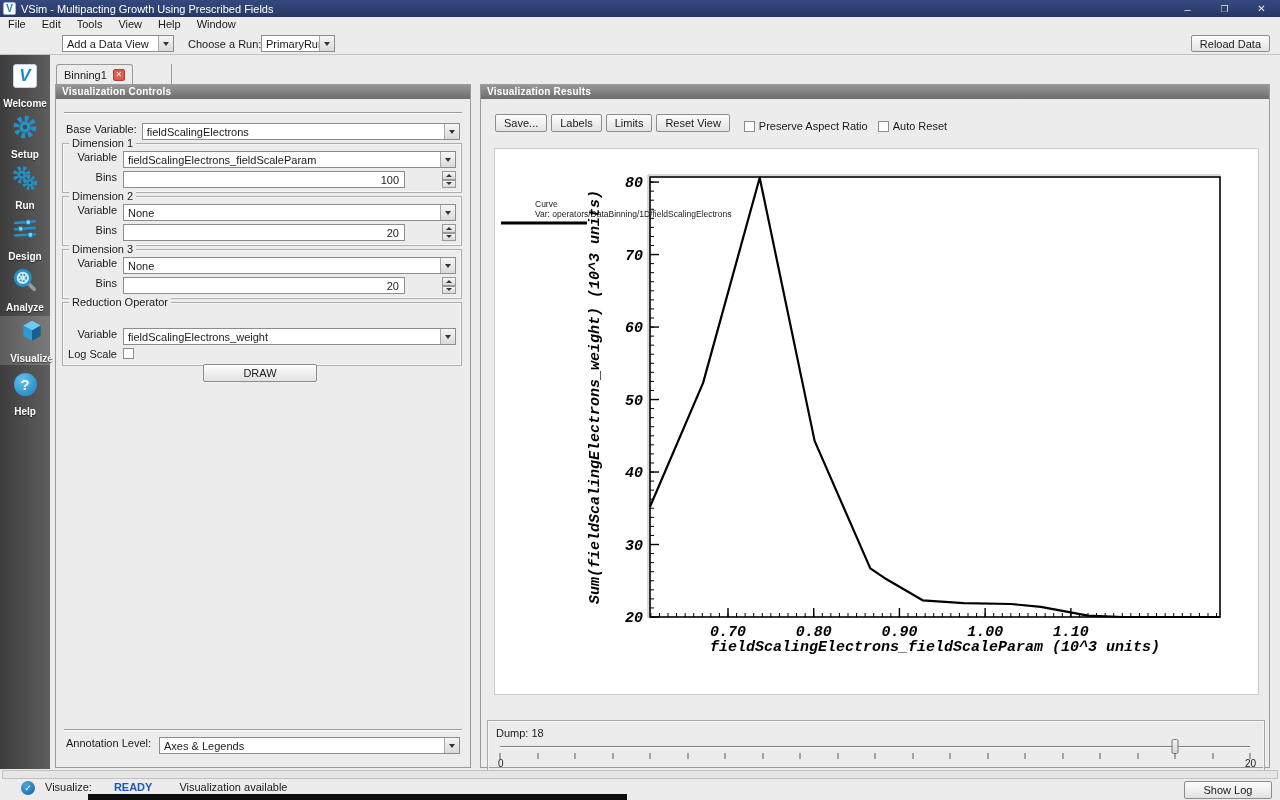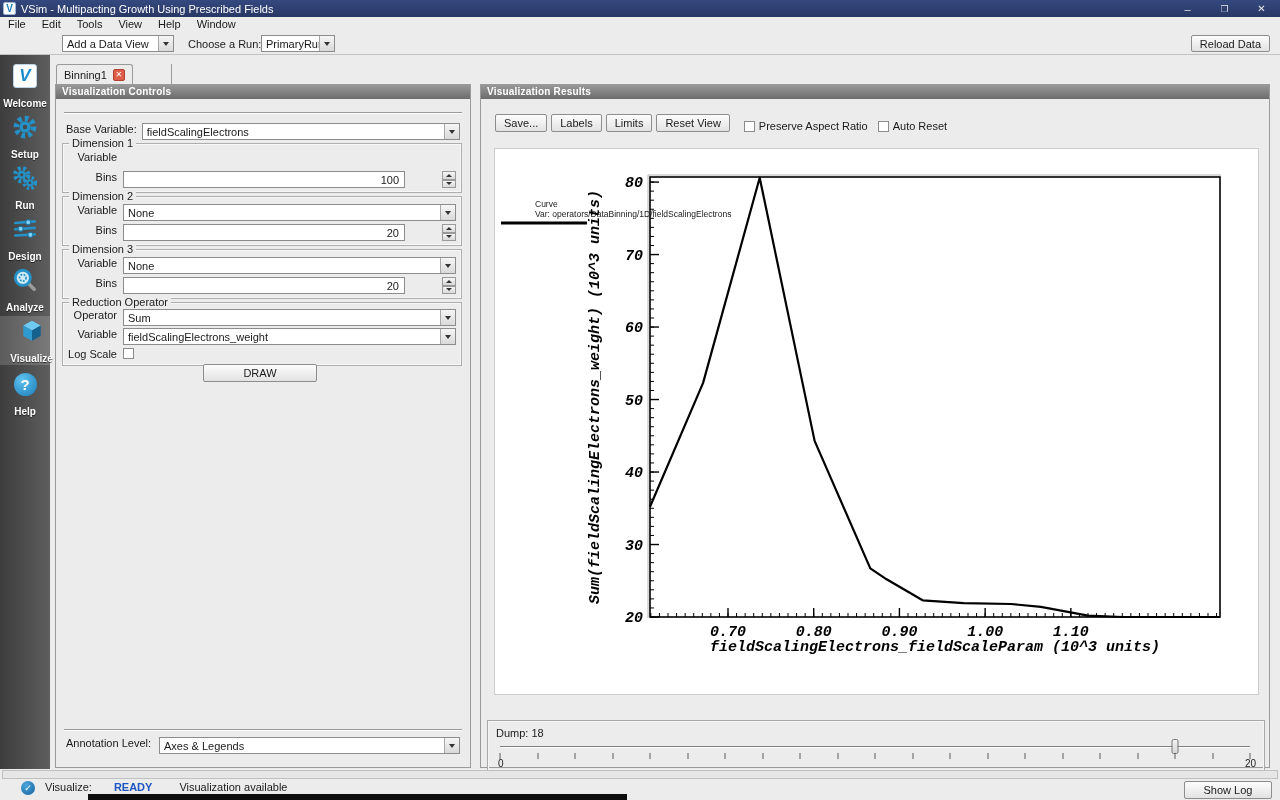--- a/index.html
+++ b/index.html
@@ -241,20 +241,26 @@
           <span class="arrow-btn">
               <i class="tri-down"></i>
             </span>
         </div>
       </div>
 
       <div class="groupbox" style="top:44px; left:6px; right:8px; height:50px;">
         <span class="gb-title">Dimension 1</span>
         <div class="frow" style="top:7px; left:4px; right:5px; height:17px;">
           <span class="rlabel">Variable</span>
+          <div class="combo" style="height:17px;">
+            <span>fieldScalingElectrons_fieldScaleParam</span>
+            <span class="arrow-btn">
+                <i class="tri-down"></i>
+              </span>
+          </div>
         </div>
         <div class="frow" style="top:27px; left:4px; right:5px; height:17px;">
           <span class="rlabel">Bins</span>
           <div class="spinwrap">
             <div class="spinfield">100</div>
             <div class="spinner">
               <div class="spin-btn">
                   <i class="tri-up"></i>
                 </div>
               <div class="spin-btn">
@@ -314,29 +320,20 @@
               <div class="spin-btn">
                   <i class="tri-down" style="border-top-width:3.5px;border-left-width:3px;border-right-width:3px;"></i>
                 </div>
             </div>
           </div>
         </div>
       </div>
 
       <div class="groupbox" style="top:203px; left:6px; right:8px; height:64px;">
         <span class="gb-title">Reduction Operator</span>
-        <div class="frow" style="top:6px; left:4px; right:5px; height:17px;">
-          <span class="rlabel">Operator</span>
-          <div class="combo" style="height:17px;">
-            <span>Sum</span>
-            <span class="arrow-btn">
-                <i class="tri-down"></i>
-              </span>
-          </div>
-        </div>
         <div class="frow" style="top:25px; left:4px; right:5px; height:17px;">
           <span class="rlabel">Variable</span>
           <div class="combo" style="height:17px;">
             <span>fieldScalingElectrons_weight</span>
             <span class="arrow-btn">
                 <i class="tri-down"></i>
               </span>
           </div>
         </div>
         <div class="frow" style="top:45px; left:4px; right:5px; height:14px;">

